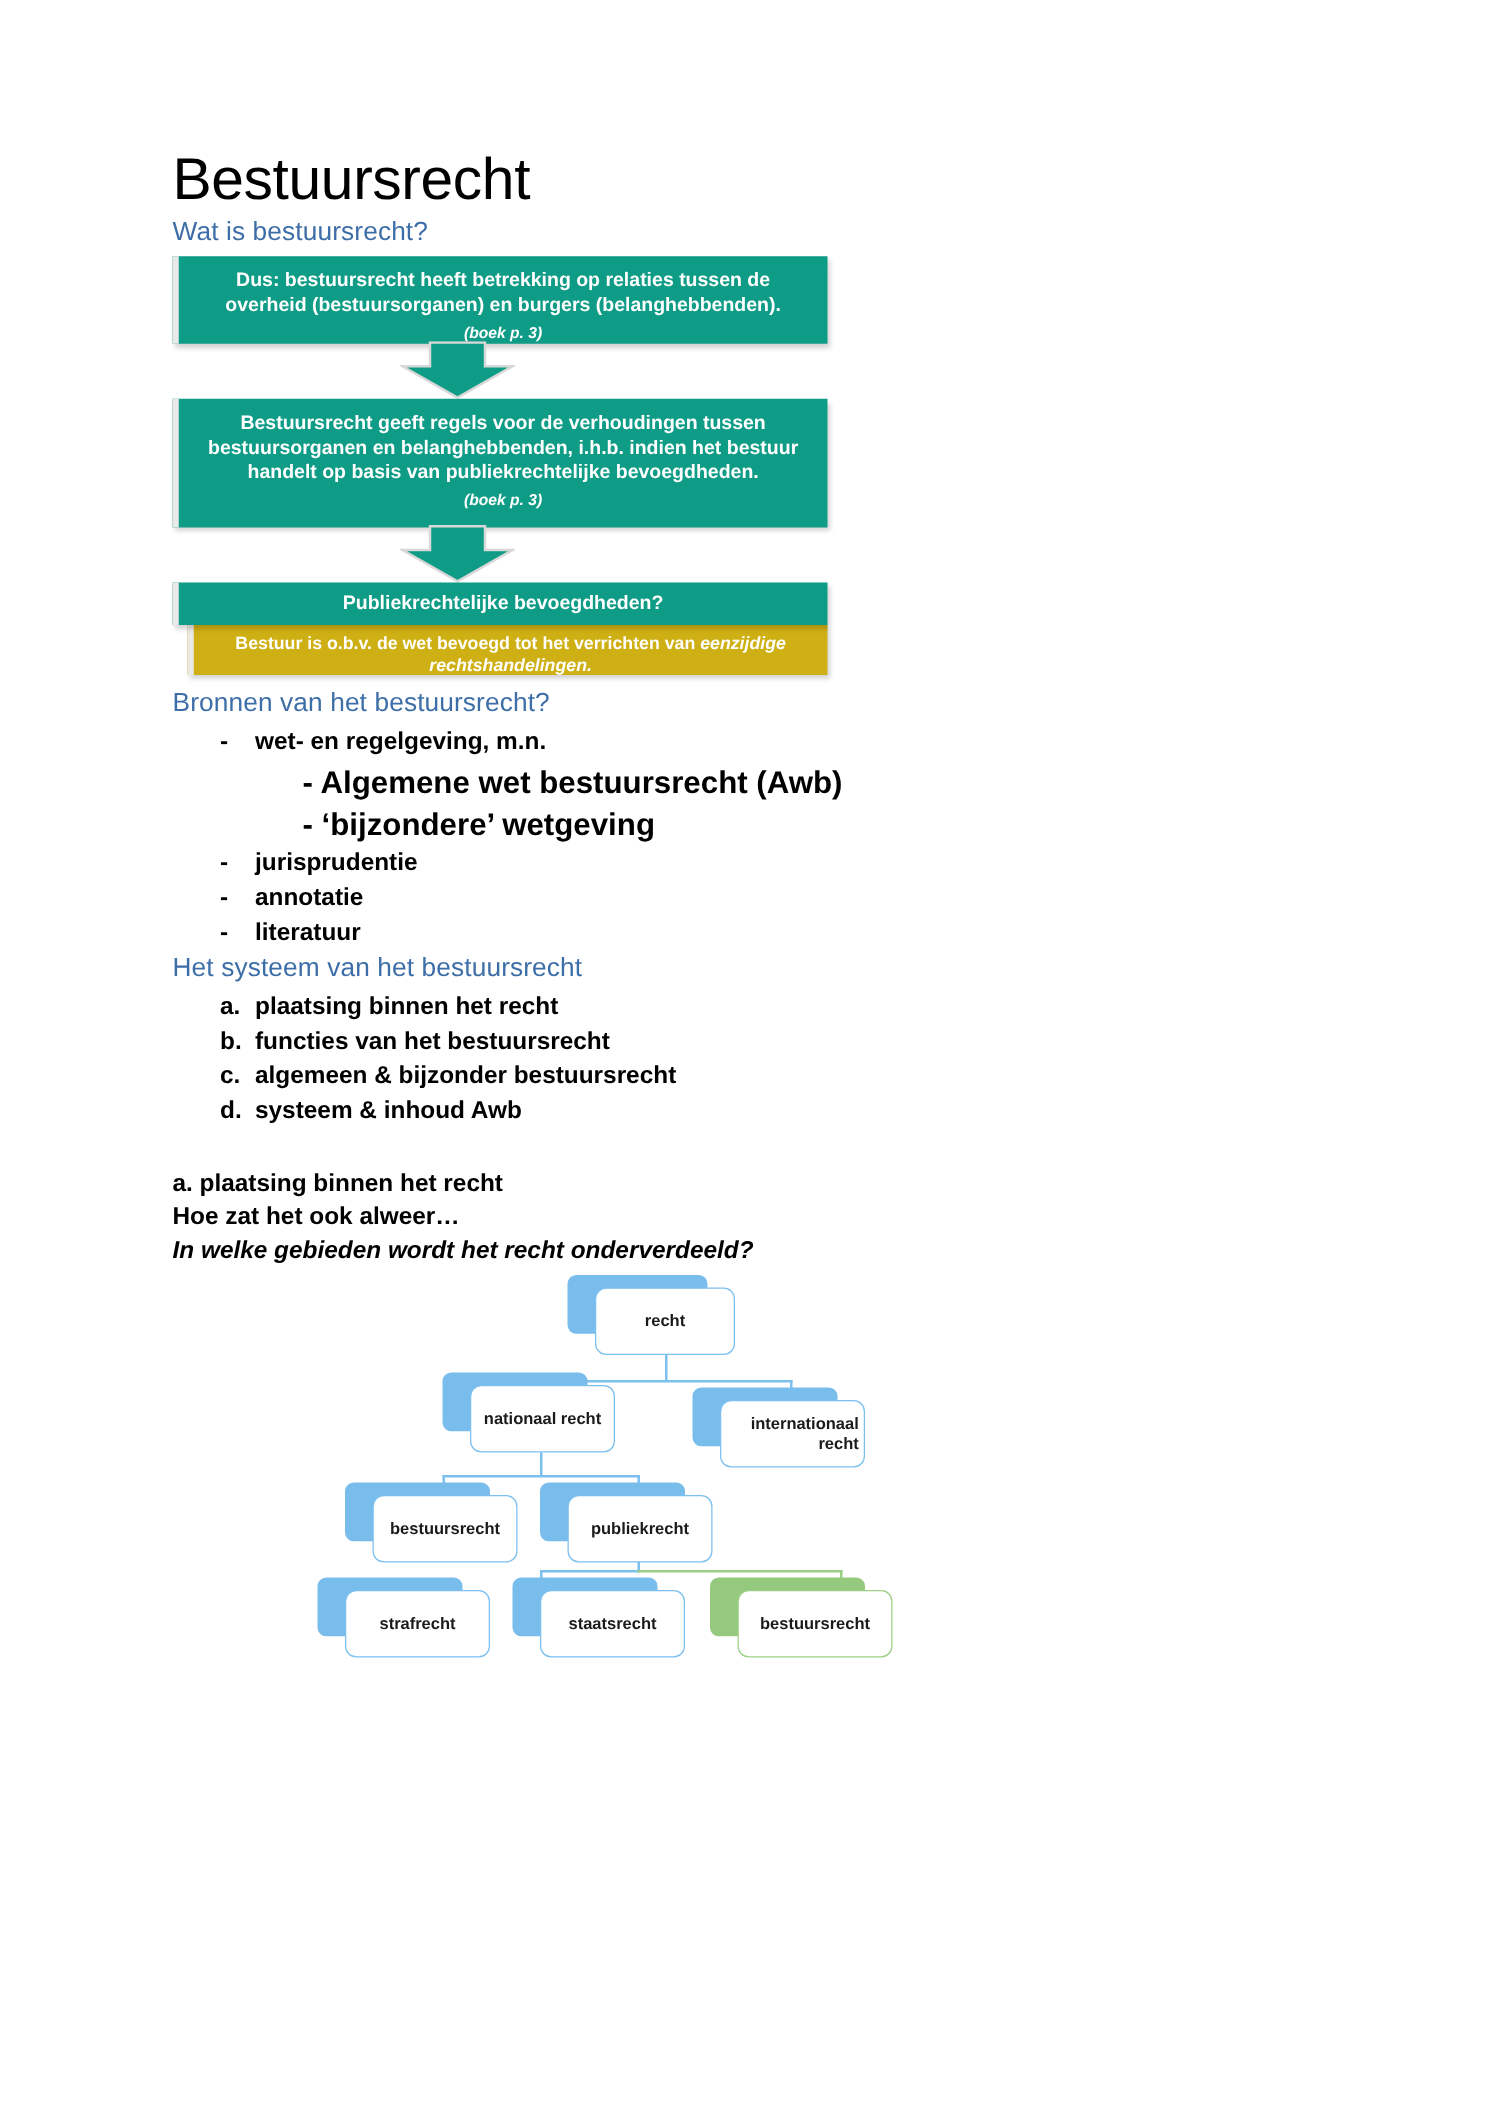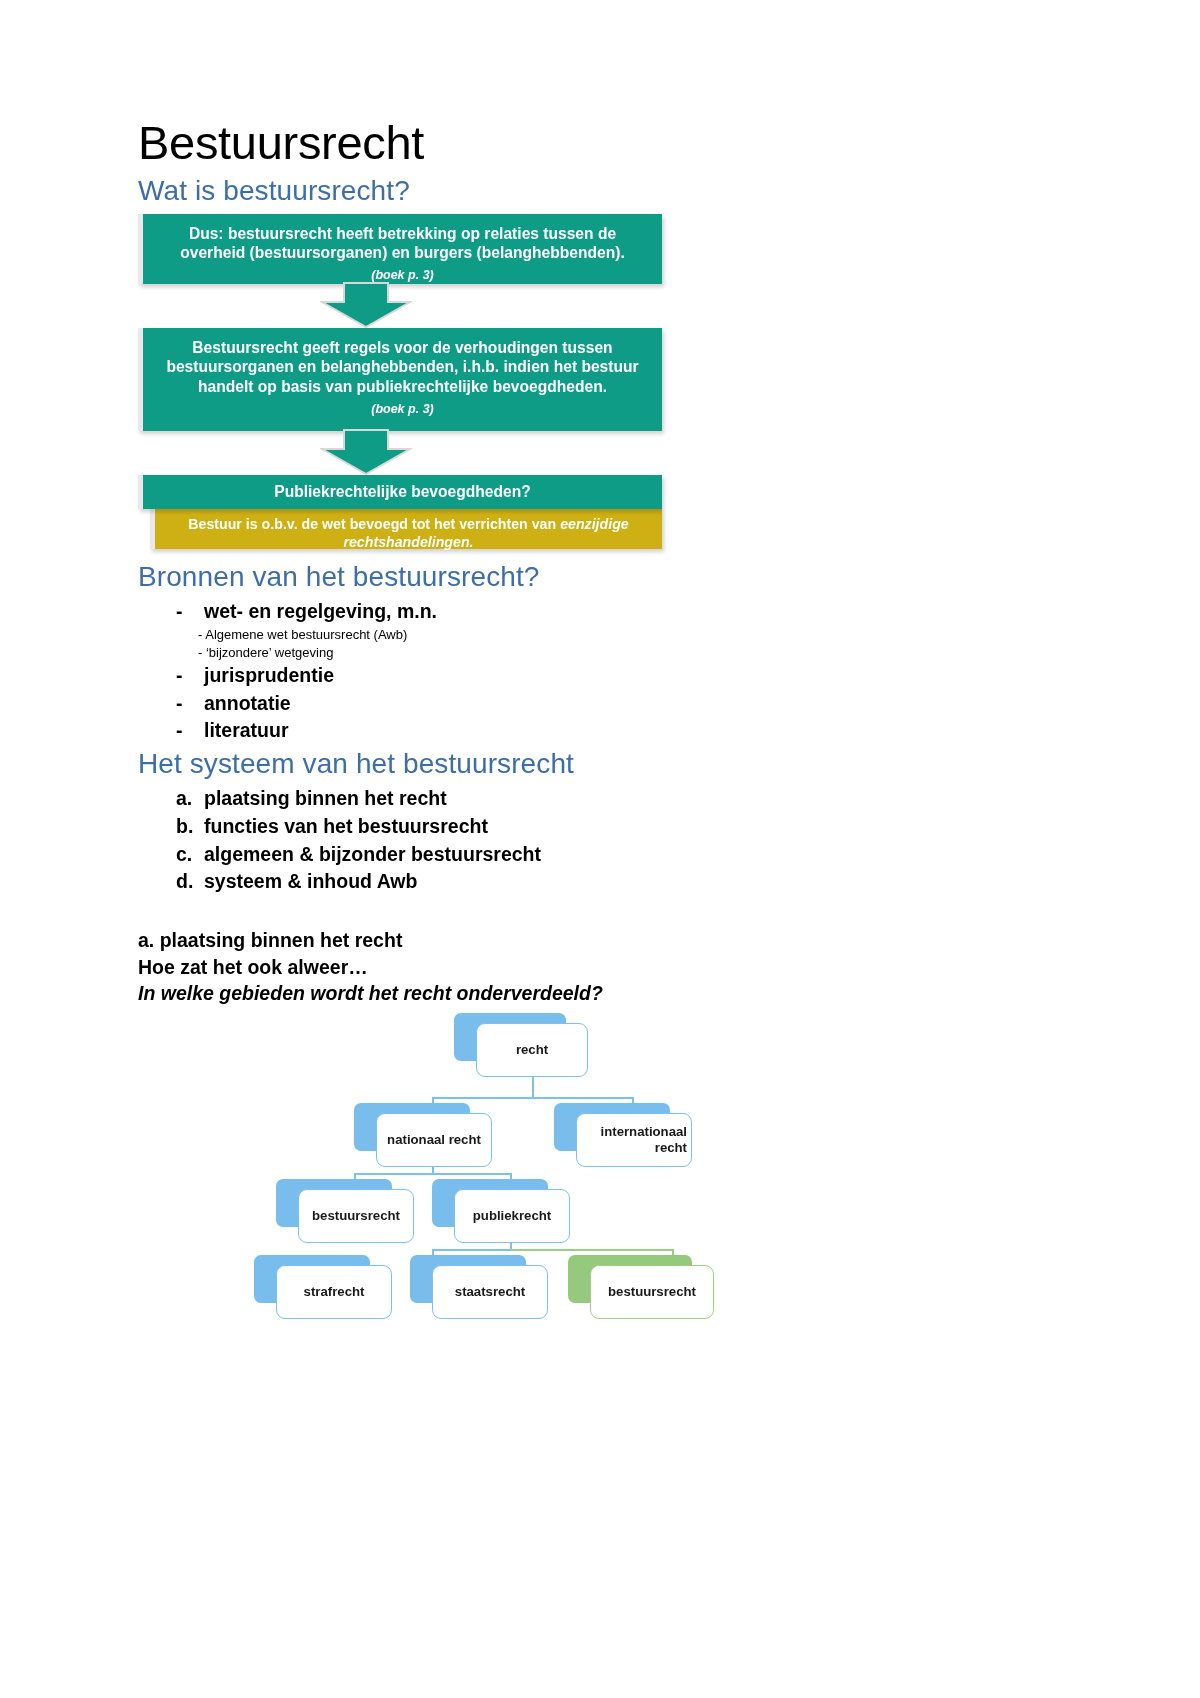--- a/index.html
+++ b/index.html
@@ -48,21 +48,21 @@
     text-decoration: underline;
     line-height: 1.28;
     margin: 0 0 2px 0;
     display: inline-block;
   }
   .week-wrap { margin: 0 0 3px 0; }
 
   
   .h-blue {
     color: #3d6ea8;
-    font-size: 28px;
+    font-size: 21px;
     font-weight: 400;
     line-height: 1.25;
     margin: 0 0 4px 0;
     letter-spacing: 0.1px;
   }
   .h-blue.tight { margin-top: 2px; }
 
   
   .flow {
     position: relative;
@@ -129,24 +129,24 @@
     margin: 0 0 1px 0;
   }
   .list .mark {
     width: 28px;
     flex: 0 0 28px;
     margin-left: 38px;
     font-weight: bold;
   }
   .list .txt { flex: 1 1 auto; }
   .sub-line {
-    font-size: 13px;
+    font-size: 25px;
     line-height: 1.37;
-    font-weight: normal;
-    margin-left: 60px;
+    font-weight: bold;
+    margin-left: 104px;
   }
 
   
   .para {
     font-size: 19.5px;
     line-height: 1.37;
     margin: 0;
   }
   .para.bold { font-weight: bold; }
   .para.italic { font-style: italic; font-weight: bold; }
@@ -314,21 +314,21 @@
       <div class="tline" style="left:114px; top:234px; width:2px; height:16px;"></div>
       <div class="tline green" style="left:354px; top:234px; width:2px; height:16px;"></div>
 
       <div class="tnode" style="left:158px; top:8px; width:112px; height:54px;">
         <div class="back"></div>
         <div class="front">
           <span>recht</span>
         </div>
       </div>
 
-      <div class="tnode" style="left:58px; top:98px; width:116px; height:54px;text-decoration:underline;">
+      <div class="tnode" style="left:58px; top:86px; width:116px; height:54px;text-decoration:underline;">
         <div class="back"></div>
         <div class="front">
           <span>nationaal recht</span>
         </div>
       </div>
       <div class="tnode" style="left:258px; top:98px; width:116px; height:54px;">
         <div class="back"></div>
         <div class="front">
           <span>internationaal recht</span>
         </div>

